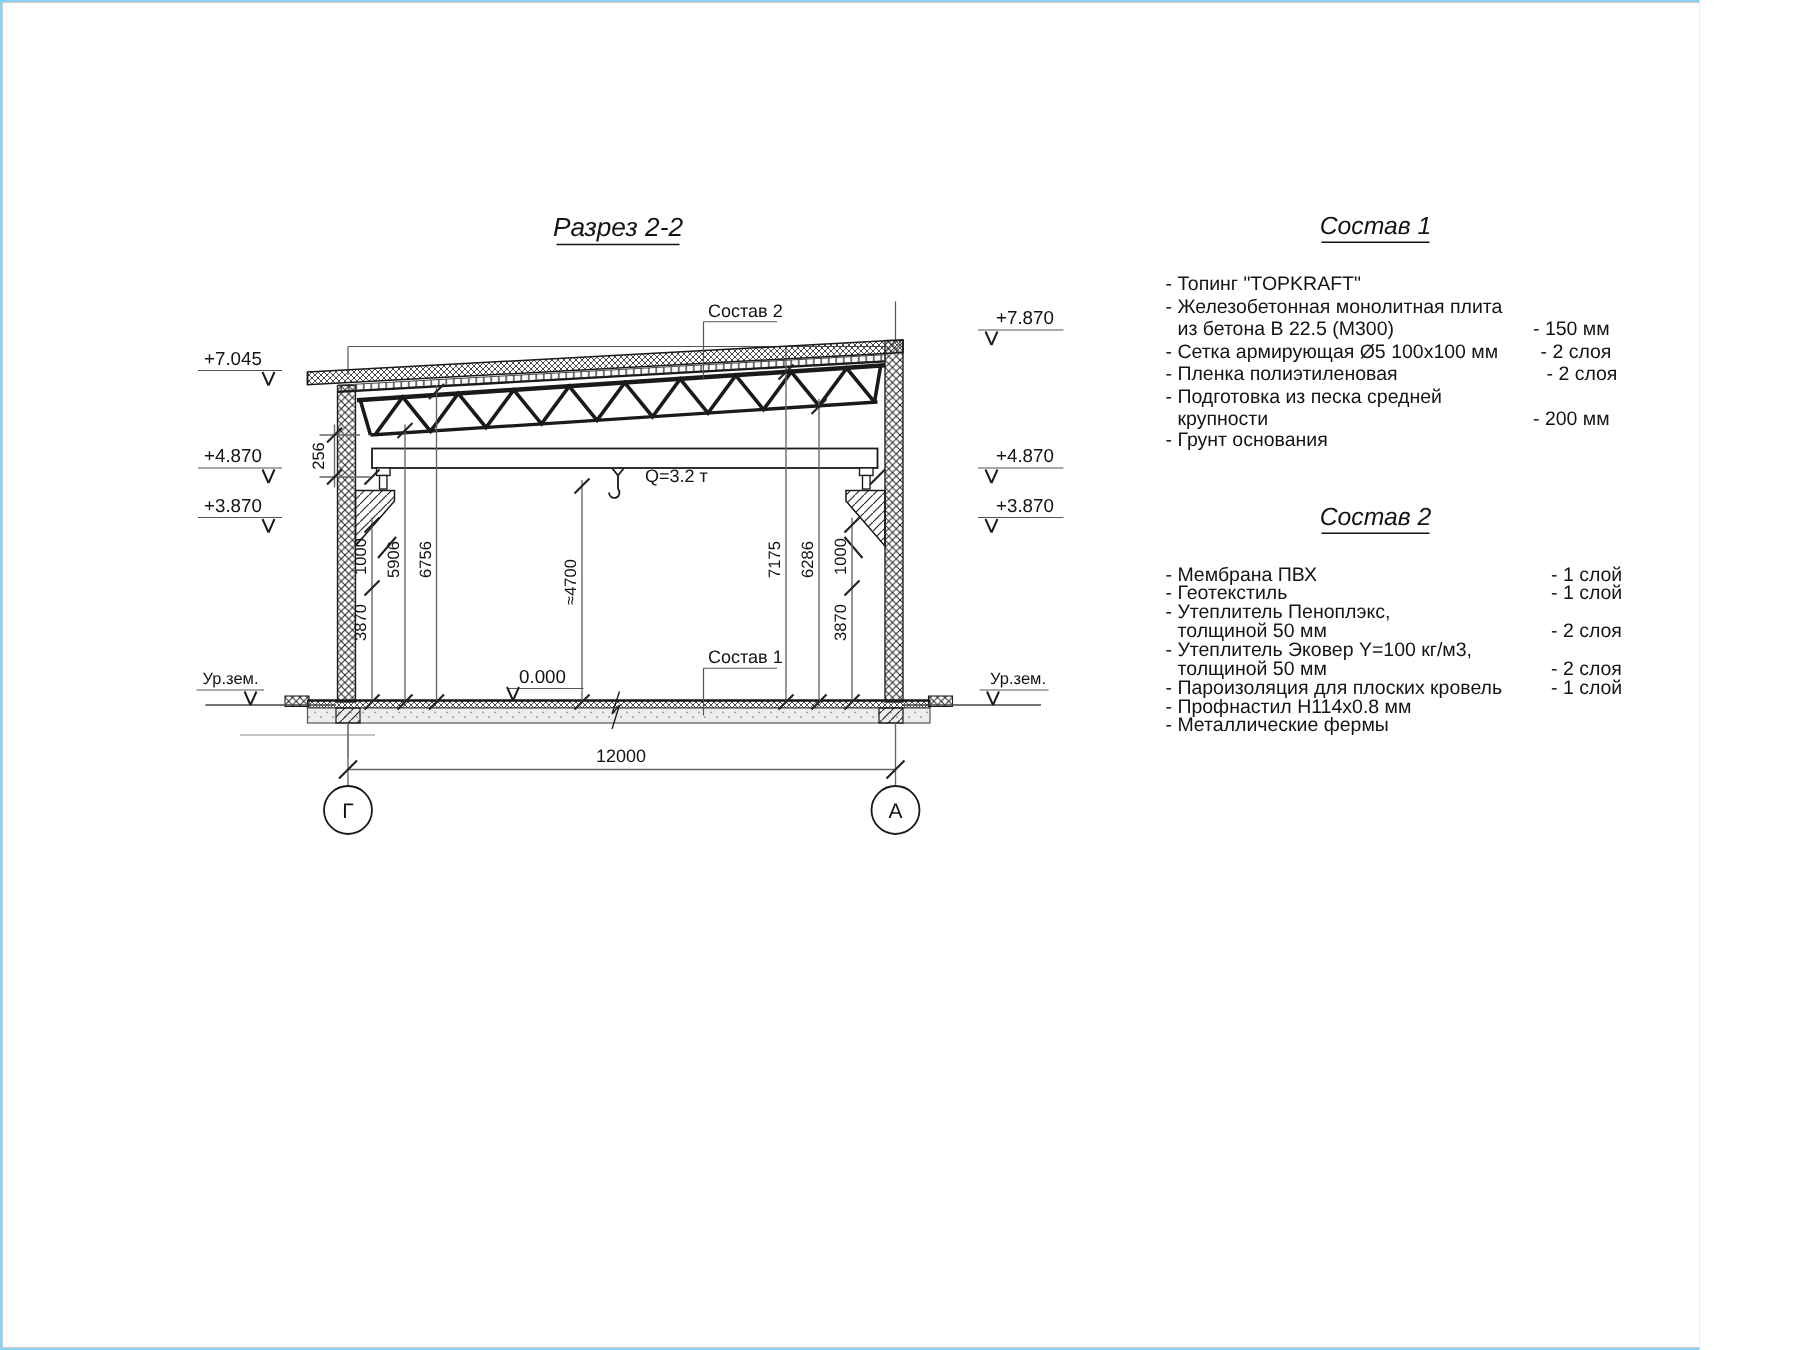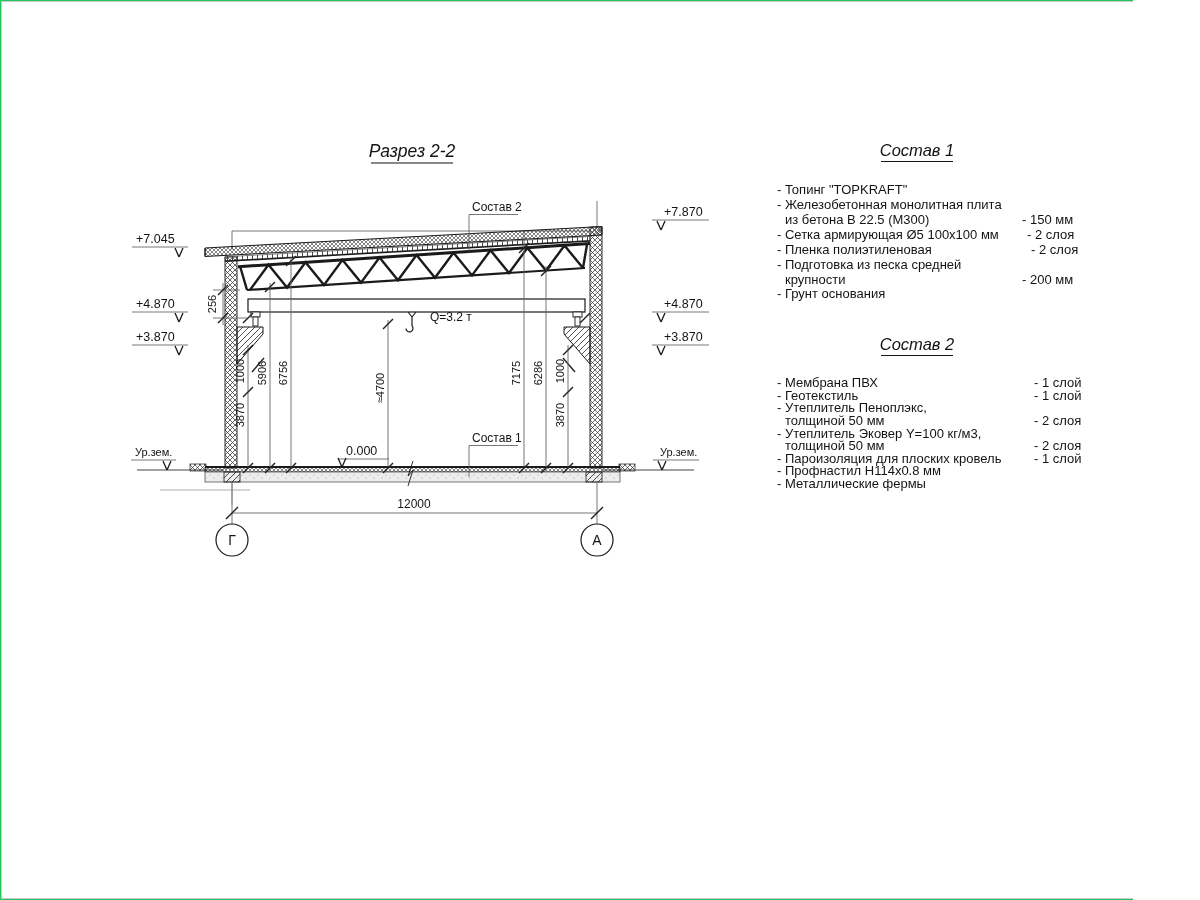--- a/index.html
+++ b/index.html
@@ -1,16 +1,16 @@
 <!DOCTYPE html>
 <html><head>
 <meta charset="utf-8">
 <style>
   html,body{margin:0;padding:0;background:#fff;}
-  #page{position:relative;width:1133px;height:900px;background:#22c55e;overflow:hidden;}
+  #page{position:relative;width:1133px;height:900px;background:#7dd3fc;overflow:hidden;}
   svg{display:block;}
   text{fill:#141414;font-family:"Liberation Sans","DejaVu Sans",sans-serif;}
   .t-title{font-size:17.5px;font-style:italic;}
   .t-head{font-size:16.5px;font-style:italic;}
   .t-item{font-size:13px;}
   .t-dim{font-size:11px;}
   .t-lbl{font-size:12px;}
   .t-elev{font-size:12.5px;}
   .t-axis{font-size:14px;}
   .thin{stroke:#555;stroke-width:0.8;fill:none;}

